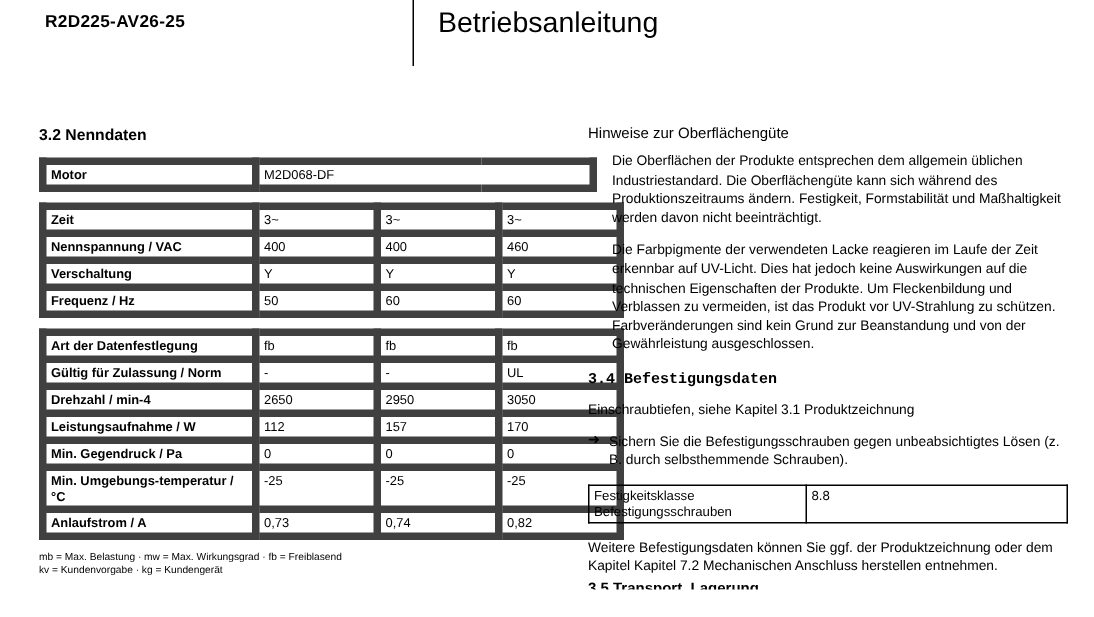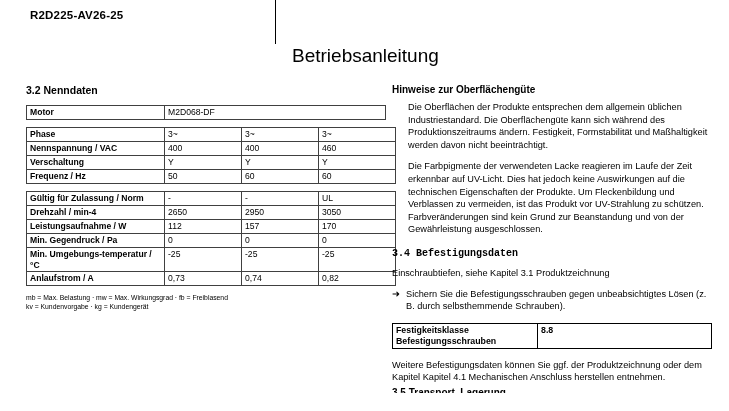--- a/index.html
+++ b/index.html
@@ -43,21 +43,20 @@
     width: 1px;
     height: 44px;
     background: #000000;
   }
   .header-title {
     position: absolute;
     left: 288px;
     top: 5px;
     font-size: 19px;
     font-weight: normal;
-    margin-top: 40px;
   }
 
   
   .col-left {
     position: absolute;
     left: 26px;
     top: 84px;
     width: 345px;
   }
   .col-right {
@@ -73,21 +72,21 @@
     margin: 0 0 9px 0;
   }
 
   
   table.data {
     border-collapse: collapse;
     width: 345px;
     table-layout: fixed;
   }
   table.data td {
-    border: 1px solid #404040;
+    border: 5px solid #404040;
     font-size: 8.6px;
     padding: 1px 3px 1px 3px;
     height: 11px;
     line-height: 10.5px;
     vertical-align: top;
   }
   td.lbl {
     font-weight: bold;
     width: 131px;
   }
@@ -109,21 +108,21 @@
   .footnotes {
     margin-top: 7px;
     font-size: 6.8px;
     line-height: 9px;
     color: #000;
   }
 
   
   .r-head {
     font-size: 10px;
-    font-weight: bold;
+    font-weight: normal;
     margin: 0 0 6px 0;
   }
   .r-para {
     font-size: 9.2px;
     line-height: 12.6px;
     margin: 0 0 9px 16px;
     text-align: left;
   }
   .r-para.last {
     margin-bottom: 12px;
@@ -160,24 +159,23 @@
     width: 320px;
     table-layout: fixed;
     margin-bottom: 10px;
   }
   table.fest td {
     border: 1px solid #000000;
     font-size: 8.8px;
     padding: 1px 3px;
     line-height: 11px;
     vertical-align: top;
-    font-weight: bold;
   }
   table.fest td.fl {
-    font-weight: bold;
+    font-weight: normal;
     width: 138px;
   }
   .r-tail {
     font-size: 9.2px;
     line-height: 12.6px;
     margin: 0;
   }
   .r-cut {
     font-size: 10px;
     font-weight: bold;
@@ -207,21 +205,21 @@
         <td class="val-wide" colspan="3">M2D068-DF</td>
       </tr>
     </tbody>
       </table>
 
     <div class="spacer"></div>
 
     <table class="data">
       <tbody>
           <tr>
-        <td class="lbl">Phase</td>
+        <td class="lbl">Zeit</td>
         <td class="val">3~</td>
         <td class="val">3~</td>
         <td class="val">3~</td>
       </tr>
       <tr>
         <td class="lbl">Nennspannung / VAC</td>
         <td class="val">400</td>
         <td class="val">400</td>
         <td class="val">460</td>
       </tr>
@@ -237,20 +235,26 @@
         <td class="val">60</td>
         <td class="val">60</td>
       </tr>
     </tbody>
       </table>
 
     <div class="spacer"></div>
 
     <table class="data">
       <tbody>
+          <tr>
+        <td class="lbl">Art der Datenfestlegung</td>
+        <td class="val">fb</td>
+        <td class="val">fb</td>
+        <td class="val">fb</td>
+      </tr>
       <tr>
         <td class="lbl twoline">Gültig für Zulassung / Norm</td>
         <td class="val">-</td>
         <td class="val">-</td>
         <td class="val">UL</td>
       </tr>
       <tr>
         <td class="lbl">Drehzahl / min-4</td>
         <td class="val">2650</td>
         <td class="val">2950</td>
@@ -304,17 +308,17 @@
 
     <table class="fest">
       <tbody>
           <tr>
         <td class="fl">Festigkeitsklasse Befestigungsschrauben</td>
         <td>8.8</td>
       </tr>
     </tbody>
       </table>
 
-    <p class="r-tail">Weitere Befestigungsdaten können Sie ggf. der Produktzeichnung oder dem Kapitel Kapitel 4.1 Mechanischen Anschluss herstellen entnehmen.</p>
+    <p class="r-tail">Weitere Befestigungsdaten können Sie ggf. der Produktzeichnung oder dem Kapitel Kapitel 7.2 Mechanischen Anschluss herstellen entnehmen.</p>
     <div class="r-cut">3.5 Transport, Lagerung</div>
   </div>
 
 </div>
 
 </body></html>

